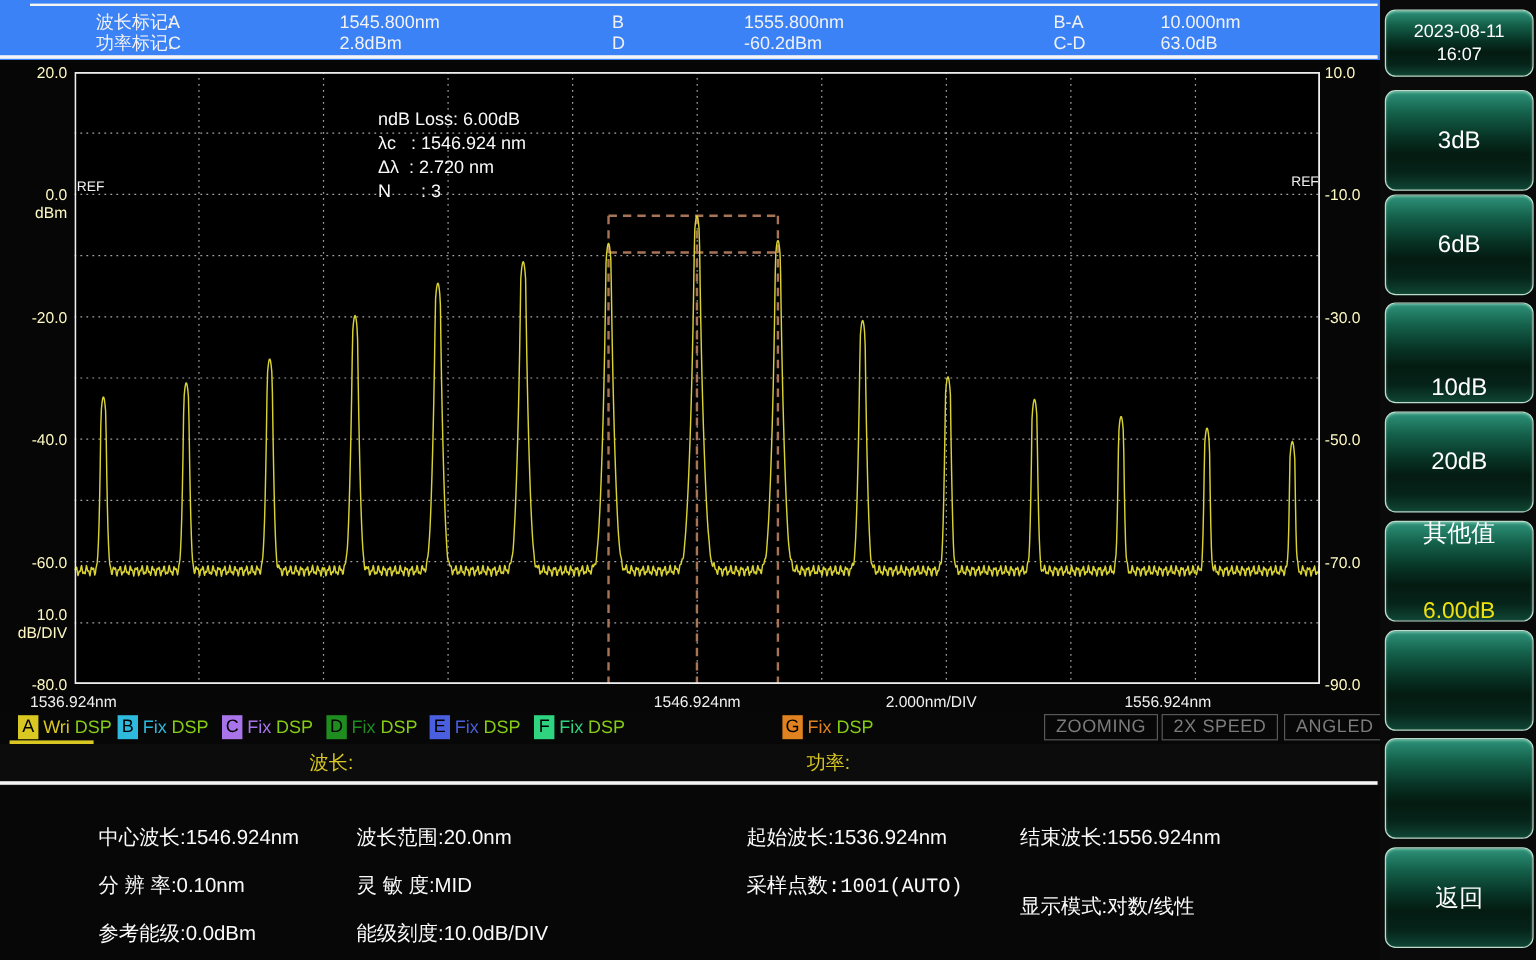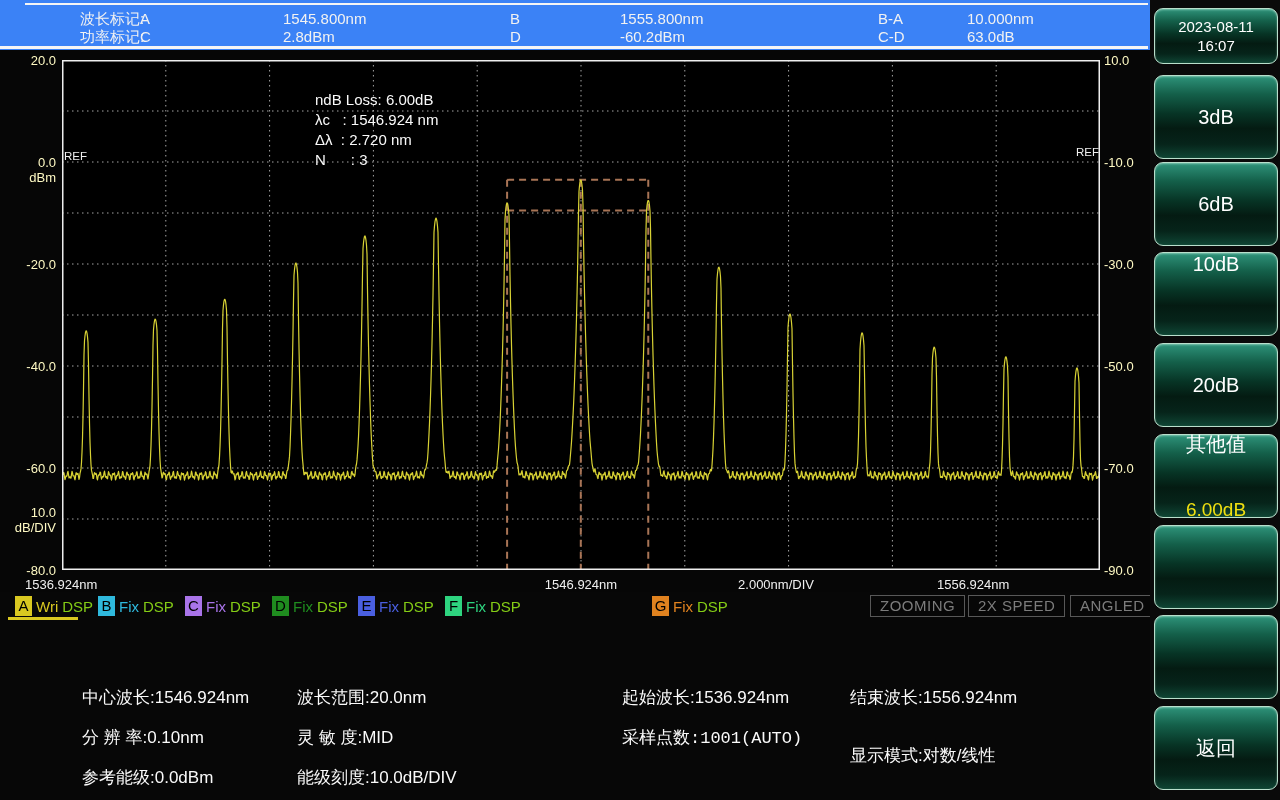--- a/index.html
+++ b/index.html
@@ -162,20 +162,25 @@
       <div class="tr-item" style="left: 652px;">
         <span class="letter" style="background: rgb(224, 130, 31);">G</span>
         <span class="mode" style="color: rgb(224, 130, 31);">Fix</span>
         <span class="dsp">DSP</span>
       </div>
       <div class="status-btn" style="left: 870px;">ZOOMING</div>
       <div class="status-btn" style="left: 968px;">2X SPEED</div>
       <div class="status-btn" style="left: 1070px;">ANGLED</div>
     </div>
 
+  <div class="section-band">
+    <span class="sec-label" style="left:258px">波长:</span>
+    <span class="sec-label" style="left:672px">功率:</span>
+    <div class="line"></div>
+  </div>
 
   <div id="param-panel">
       <div class="param" style="left: 82px; top: 686px;">中心波长:1546.924nm</div>
       <div class="param" style="left: 297px; top: 686px;">波长范围:20.0nm</div>
       <div class="param" style="left: 622px; top: 686px;">起始波长:1536.924nm</div>
       <div class="param" style="left: 850px; top: 686px;">结束波长:1556.924nm</div>
       <div class="param" style="left: 82px; top: 726px;">分 辨 率:0.10nm</div>
       <div class="param" style="left: 297px; top: 726px;">灵 敏 度:MID</div>
       <div class="param" style="left: 622px; top: 726px; font-family: Liberation Mono, monospace;">采样点数:1001(AUTO)</div>
       <div class="param" style="left: 850px; top: 744px;">显示模式:对数/线性</div>
@@ -188,21 +193,21 @@
       <div class="dline">2023-08-11</div>
       <div class="dline">16:07</div>
     </div>
     <div id="softkeys">
         <div class="skey" style="top: 75px; height: 84px; justify-content: center;">
           <div class="main">3dB</div>
         </div>
         <div class="skey" style="top: 162px; height: 84px; justify-content: center;">
           <div class="main">6dB</div>
         </div>
-        <div class="skey" style="top: 252px; height: 84px; justify-content: flex-start;">
+        <div class="skey" style="top: 252px; height: 84px; justify-content: flex-end;">
           <div class="main">10dB</div>
         </div>
         <div class="skey" style="top: 343px; height: 84px; justify-content: center;">
           <div class="main">20dB</div>
         </div>
         <div class="skey" style="top: 434px; height: 84px; justify-content: center; gap: 28px;">
           <div class="main">其他值</div>
           <div class="sub">6.00dB</div>
         </div>
         <div class="skey" style="top: 525px; height: 84px; justify-content: center;"></div>

